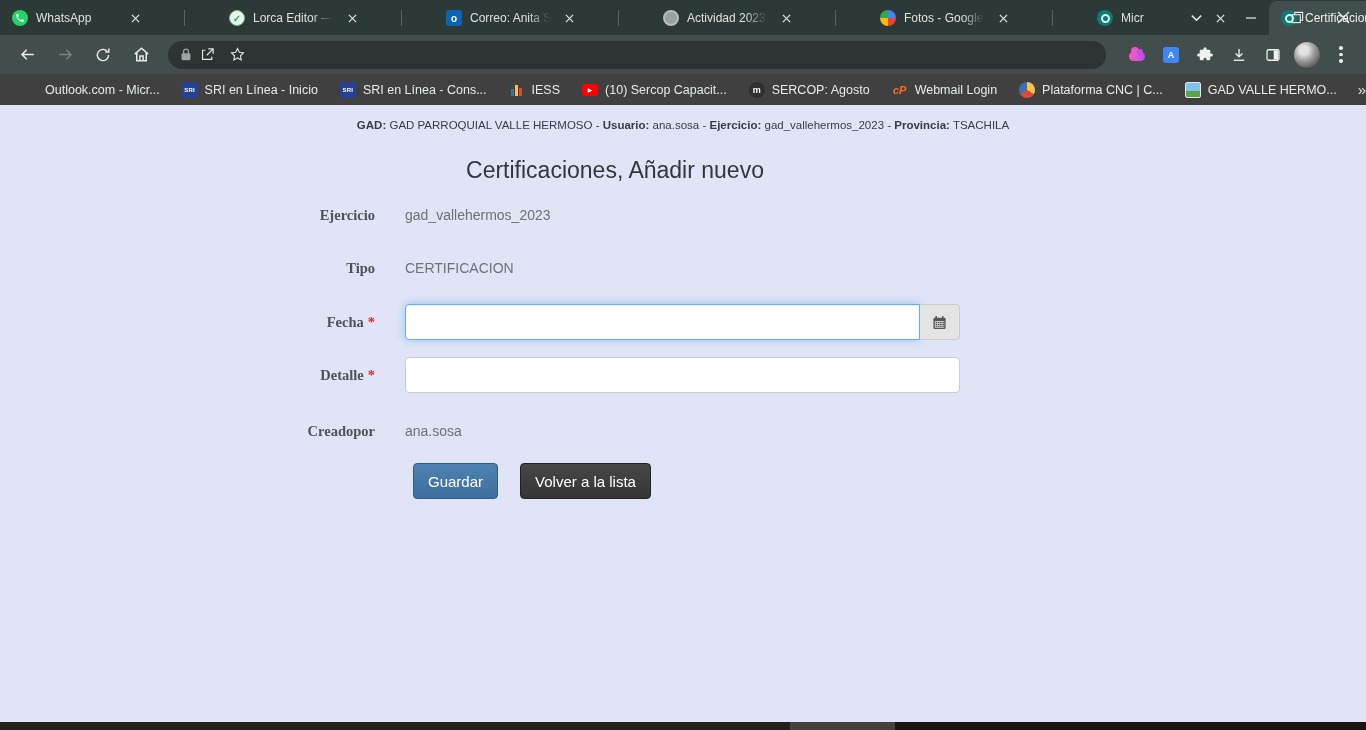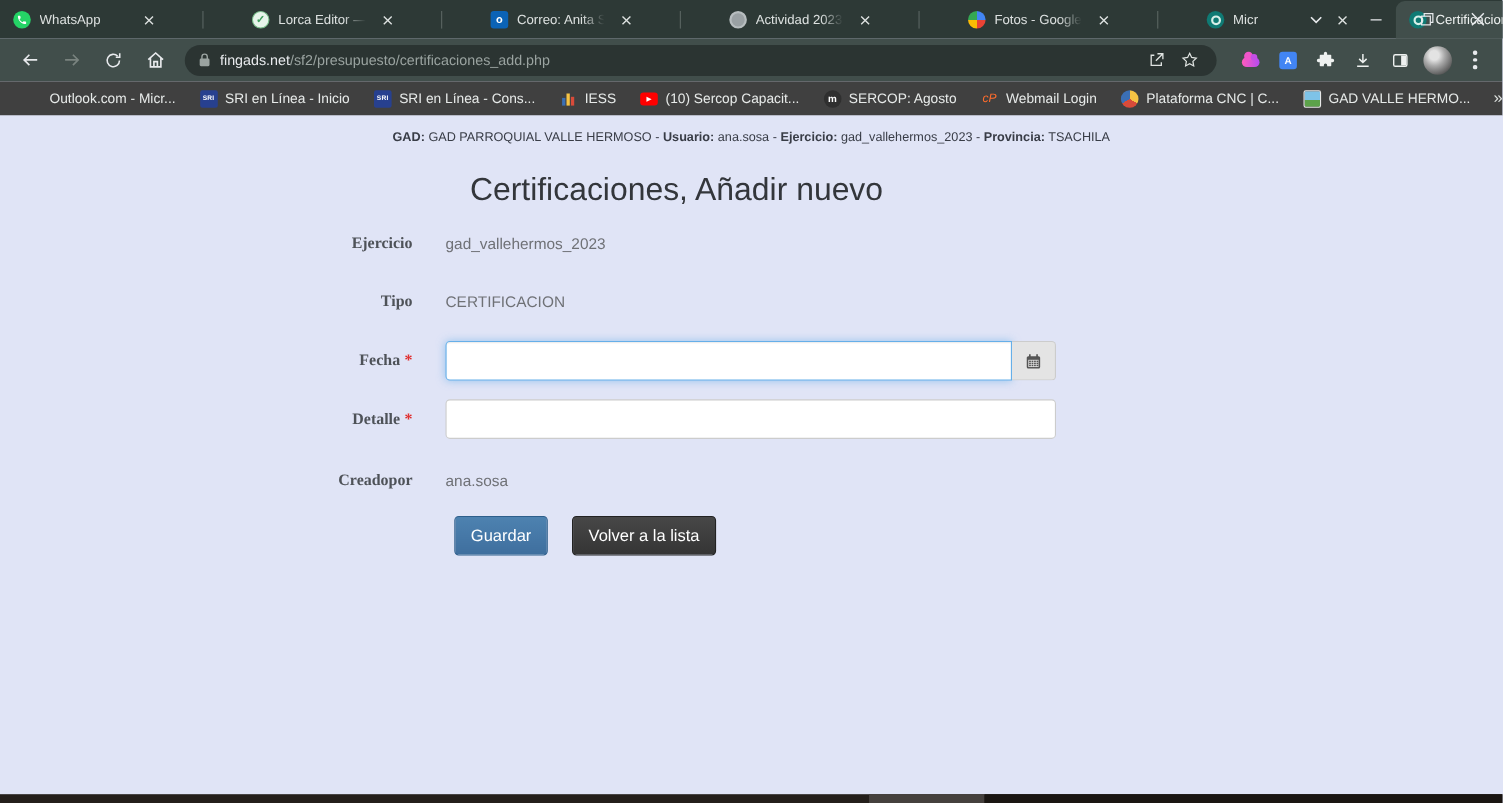--- a/index.html
+++ b/index.html
@@ -55,21 +55,21 @@
   .ic-fingads { background:#0f7a74; border-radius:50%; }
   .ic-fingads .donut { width:9px; height:9px; border:2px solid #d7efe9; border-radius:50%; }
   .ic-ms { display:grid; grid-template-columns:7px 7px; grid-template-rows:7px 7px; gap:1px; width:15px; height:15px; }
   .ic-ms i { display:block; }
   .ic-sri { background:#27408f; border-radius:2px; color:#fff; font-weight:bold;
     font-size:6px; letter-spacing:.2px; }
   .ic-iess { display:flex; align-items:flex-end; gap:1px; height:13px; }
   .ic-iess i { width:3px; display:block; }
   .ic-youtube { width:16px; height:12px; background:#f00; border-radius:3px; color:#fff; font-size:6px; }
   .ic-sercop { background:#2f2f2f; border-radius:50%; color:#fff; font-size:9px; font-weight:bold; }
-  .ic-cpanel { color:#ff6c2c; font-weight:normal; font-style:italic; font-size:11px; }
+  .ic-cpanel { color:#ff6c2c; font-weight:bold; font-style:italic; font-size:11px; }
   .ic-cnc { border-radius:50%;
     background:conic-gradient(#f6c344 0 120deg,#d84b3a 120deg 240deg,#3b6fb5 240deg 360deg); }
   .ic-gadvh { border-radius:2px; border:1px solid #e8e8e8;
     background:linear-gradient(#7ec3e8 0 55%,#5ca24a 55% 100%); }
   .ic-cloud { position:relative; width:16px; height:9px; margin-top:4px;
     background:linear-gradient(90deg,#ff5bbd,#b44bf0); border-radius:7px; }
   .ic-cloud::before { content:""; position:absolute; left:2px; top:-5px; width:8px; height:8px;
     border-radius:50%; background:#f055c9; }
   .ic-cloud::after { content:""; position:absolute; right:2px; top:-3px; width:6px; height:6px;
     border-radius:50%; background:#c44ee6; }
@@ -77,21 +77,21 @@
   .ic-avatar { width:26px; height:26px; border-radius:50%;
     background:radial-gradient(circle at 38% 32%, #e3e3e3 0 18%, #a9a9a9 40%, #5c5c5c 75%, #333 100%); }
   .kebab { display:flex; flex-direction:column; gap:3px; }
   .kebab i { width:3.5px; height:3.5px; border-radius:50%; background:#e8eaed; display:block; }
 
   
   .page { width:1366px; height:617px; background:#e0e4f6; overflow:hidden; }
   .meta { margin-top:14px; text-align:center; font-size:11.5px; color:#383c46; }
   .meta b { font-weight:bold; }
   .content { width:690px; margin-left:270px; }
-  .pagetitle { margin-top:26px; text-align:center; font-size:29px; color:#33363b; font-weight:normal; }
+  .pagetitle { margin-top:26px; text-align:center; font-size:23px; color:#33363b; font-weight:normal; }
 
   .frm { margin-top:21px; }
   .frow { display:flex; align-items:center; }
   .flabel { width:105px; text-align:right; font-weight:bold; font-size:14.5px; color:#4e5258; flex:none;font-family:Liberation Serif, serif; }
   .req { color:#e02b2b; margin-left:4px; font-weight:bold; }
   .fctrl { margin-left:30px; flex:1; }
   .fvalue { font-size:14px; color:#6f7176; }
   .r-static { height:20px; }
   .gap-a { margin-top:33px; } .gap-b { margin-top:26px; } .gap-c { margin-top:17px; }
   .gap-d { margin-top:28px; } .gap-e { margin-top:22px; }
@@ -255,21 +255,20 @@
         <path d="M3.5 11.5L12 4l8.5 7.5M6 10v10h12V10" fill="none" stroke="#e8eaed" stroke-width="1.9"></path>
         <path d="M10 20v-6h4v6" fill="none" stroke="#e8eaed" stroke-width="1.9"></path>
       </svg>
   </div>
 
   <div class="urlpill">
     <svg width="12" height="13" viewBox="0 0 14 16">
         <rect x="1.5" y="6.5" width="11" height="8.5" rx="1.5" fill="#9aa3a0"></rect>
         <path d="M4 7V4.5a3 3 0 0 1 6 0V7" fill="none" stroke="#9aa3a0" stroke-width="1.6"></path>
       </svg>
-    <span class="urltext"><b>fingads.net</b><span>/sf2/presupuesto/certificaciones_add.php</span></span>
     <span class="pillicon">
       <svg width="17" height="17" viewBox="0 0 24 24">
           <path d="M9 6H5v13h13v-4" fill="none" stroke="#dfe3e1" stroke-width="1.7"></path>
           <path d="M13 4h7v7M20 4l-9 9" fill="none" stroke="#dfe3e1" stroke-width="1.7"></path>
         </svg>
     </span>
     <span class="pillicon">
       <svg width="17" height="17" viewBox="0 0 24 24">
           <path d="M12 3.5l2.6 5.3 5.9.9-4.3 4.1 1 5.9-5.2-2.8-5.2 2.8 1-5.9-4.3-4.1 5.9-.9z" fill="none" stroke="#dfe3e1" stroke-width="1.6"></path>
         </svg>

